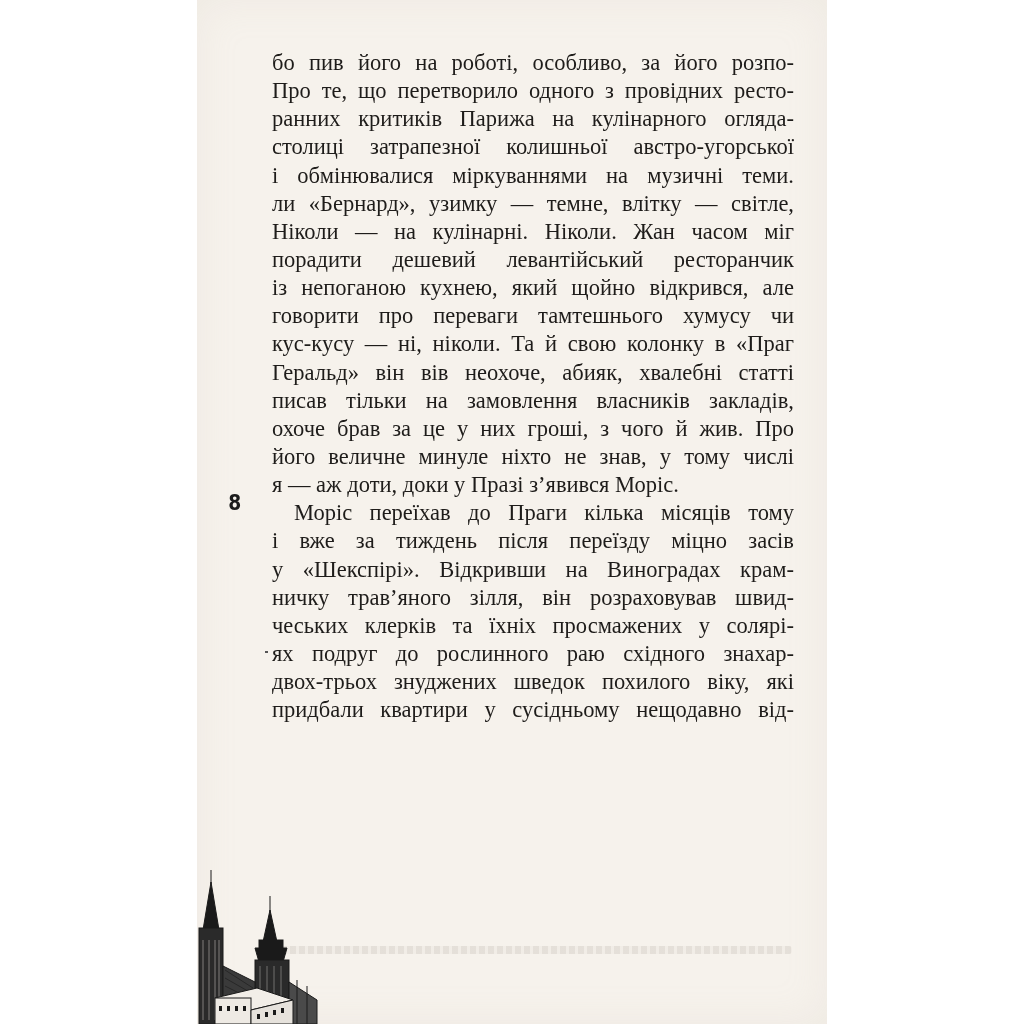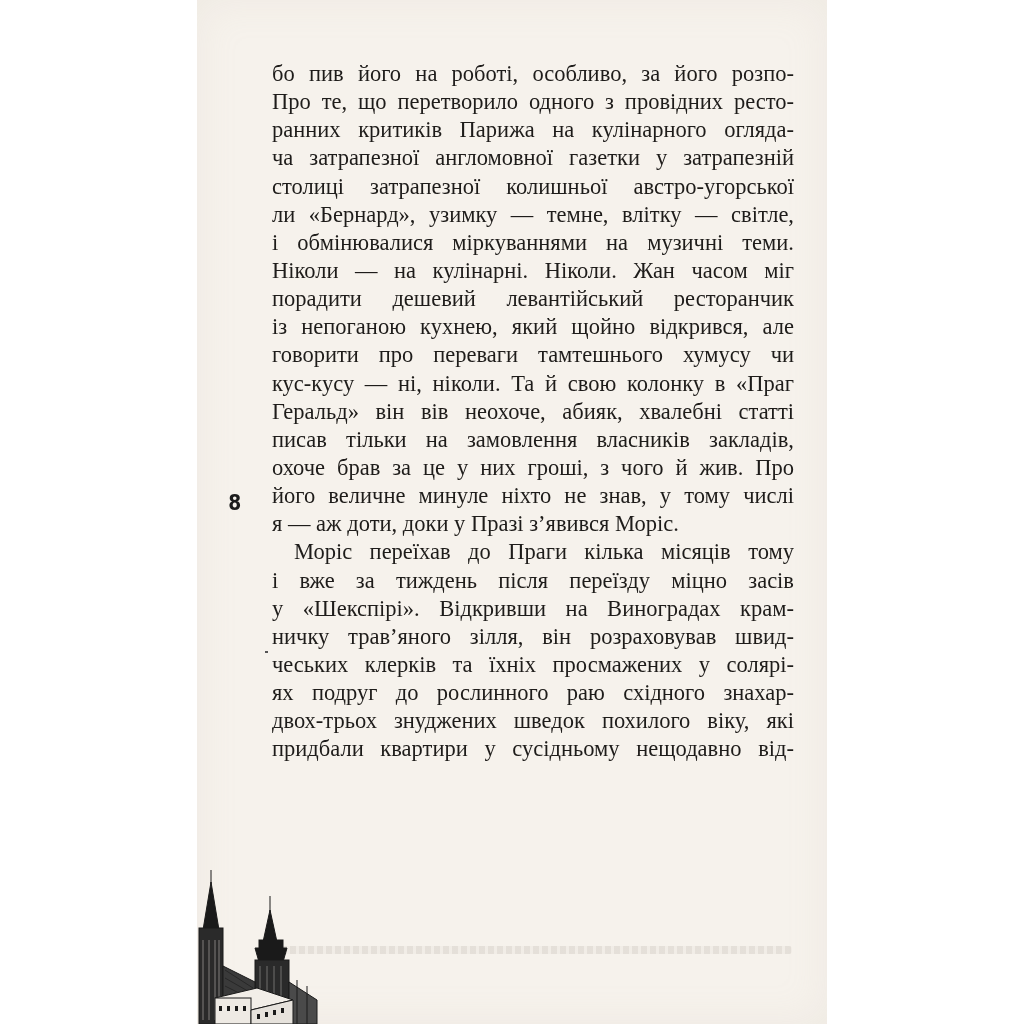--- a/index.html
+++ b/index.html
@@ -26,21 +26,21 @@
     top: 490px;
     font-family: "DejaVu Sans", sans-serif;
     font-weight: bold;
     font-size: 22px;
     color: #1c1c1c;
     transform: scaleX(0.85);
   }
   .text-block {
     position: absolute;
     left: 75px;
-    top: 60px;
+    top: 49px;
     width: 522px;
     font-family: "Liberation Serif", serif;
     font-size: 22.5px;
     line-height: 28.15px;
     color: #1e1c1a;
   }
   .line {
     display: block;
     white-space: nowrap;
     text-align: justify;
@@ -85,24 +85,23 @@
 
   <div class="page-number">8</div>
 
   <div class="speck"></div>
 
   <div class="text-block">
 
     <span class="line">бо пив його на роботі, особливо, за його розпо-</span>
     <span class="line">Про те, що перетворило одного з провідних ресто-</span>
     <span class="line">ранних критиків Парижа на кулінарного огляда-</span>
-    <span class="line">ча затрапезної англомовної газетки у затрапезній</span>
     <span class="line">столиці затрапезної колишньої австро-угорської</span>
+    <span class="line">і обмінювалися міркуваннями на музичні теми.</span>
     <span class="line">ли «Бернард», узимку — темне, влітку — світле,</span>
-    <span class="line">і обмінювалися міркуваннями на музичні теми.</span>
     <span class="line">Ніколи — на кулінарні. Ніколи. Жан часом міг</span>
     <span class="line">порадити дешевий левантійський ресторанчик</span>
     <span class="line">із непоганою кухнею, який щойно відкрився, але</span>
     <span class="line">говорити про переваги тамтешнього хумусу чи</span>
     <span class="line">кус-кусу — ні, ніколи. Та й свою колонку в «Праг</span>
     <span class="line">Геральд» він вів неохоче, абияк, хвалебні статті</span>
     <span class="line">писав тільки на замовлення власників закладів,</span>
     <span class="line">охоче брав за це у них гроші, з чого й жив. Про</span>
     <span class="line">його величне минуле ніхто не знав, у тому числі</span>
     <span class="line last">я — аж доти, доки у Празі з’явився Моріс.</span>

